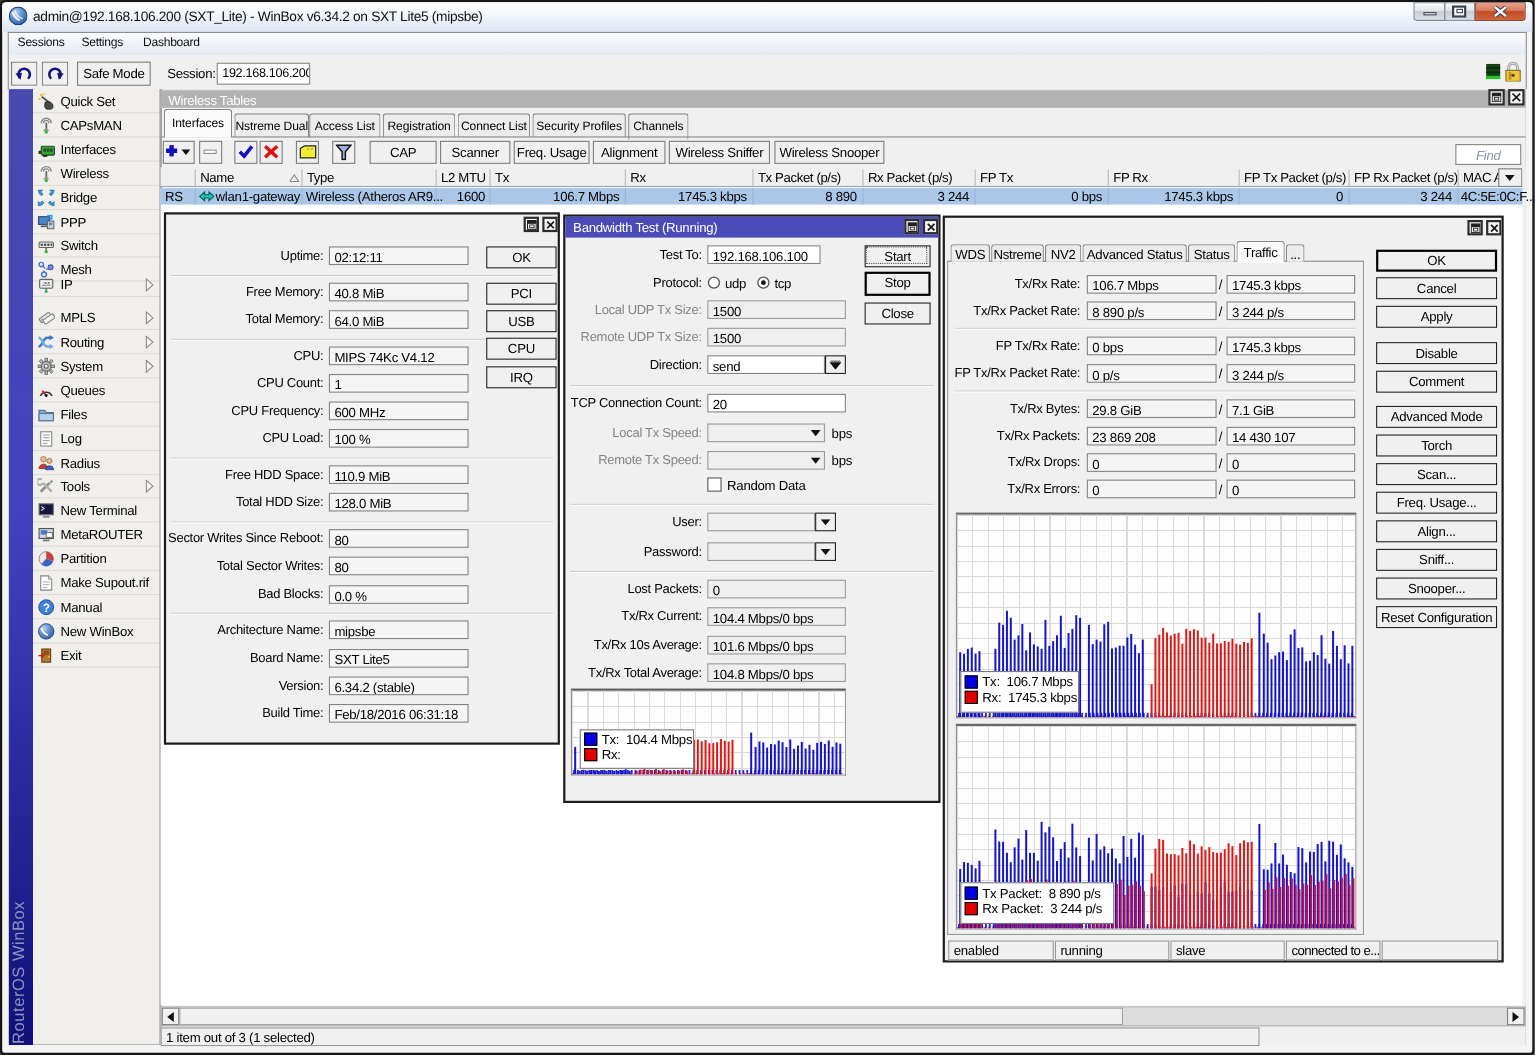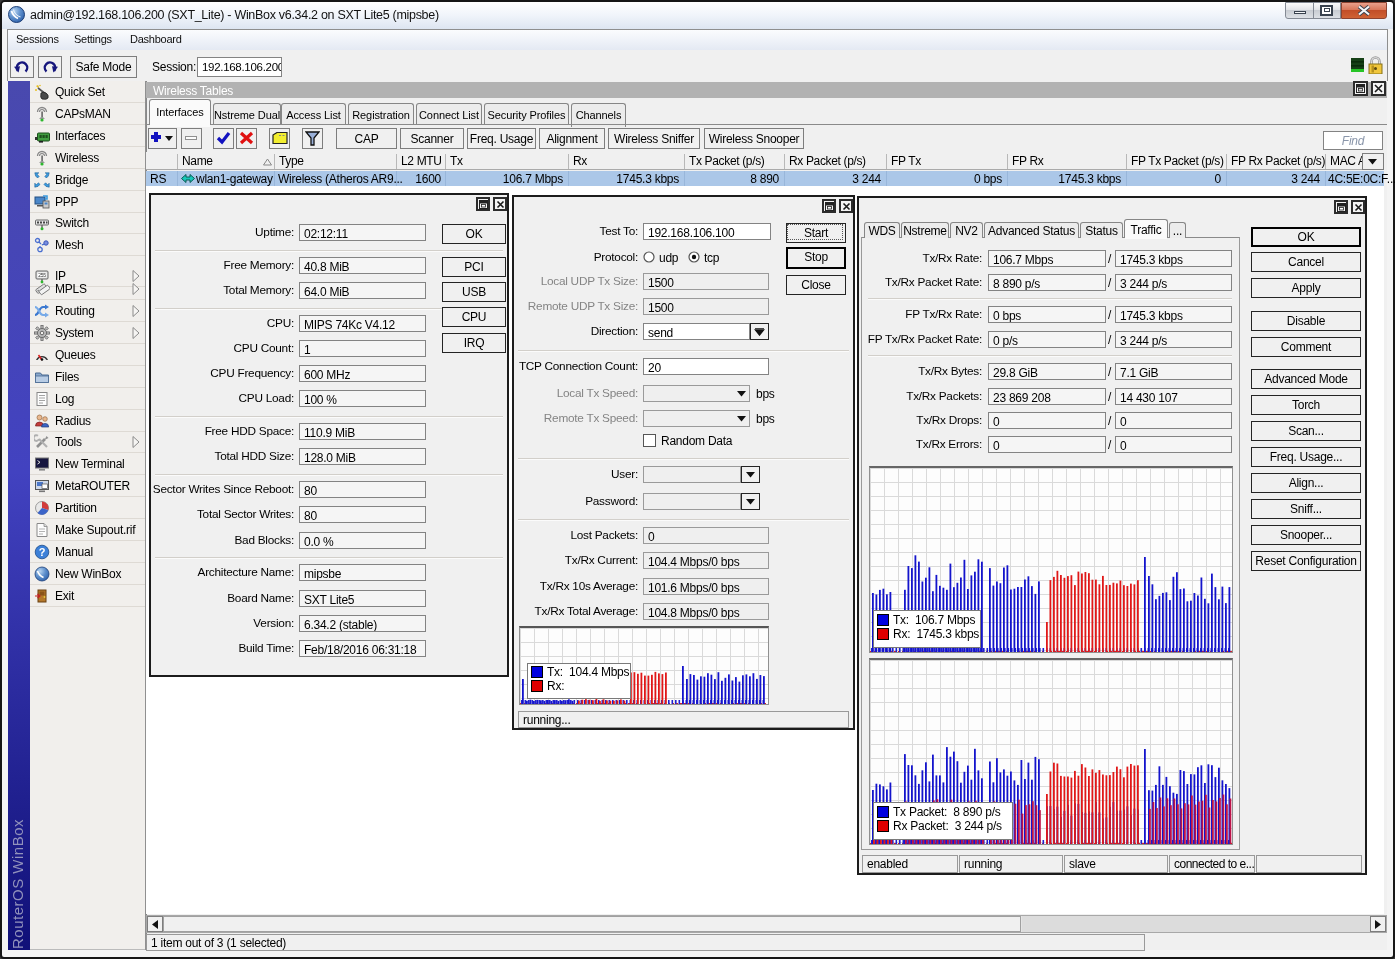--- a/index.html
+++ b/index.html
@@ -175,21 +175,21 @@
     </div>
     <div class="a mrow" style="top:153.3px">
       <svg class="a mico" viewBox="0 0 16 16">
         <circle cx="3.5" cy="3.5" r="2" fill="none" stroke="#4a6fd0" stroke-width="1.3"></circle>
         <circle cx="12" cy="6" r="2.2" fill="#7a8fe0" stroke="#3a55b8" stroke-width="1"></circle>
         <circle cx="6" cy="12.5" r="2.2" fill="none" stroke="#4a6fd0" stroke-width="1.3"></circle>
         <path d="M5,5 L7,7 M7.8,7.8 L10.5,7.2 M6,9 L6,10.5" stroke="#4a6fd0" stroke-width="1.2"></path>
       </svg>
       <div class="a mtxt">Mesh</div>
     </div>
-    <div class="a mrow" style="top:184px">
+    <div class="a mrow" style="top:167px">
       <svg class="a mico" viewBox="0 0 16 16">
         <rect x="2" y="3" width="12" height="8" rx="1" fill="#ddd" stroke="#666" stroke-width="1"></rect>
         <rect x="3.5" y="4.5" width="9" height="5" fill="#fff"></rect>
         <text x="8" y="8.8" font-size="5" text-anchor="middle" fill="#333" font-family="Liberation Sans">255</text>
         <rect x="7.3" y="11" width="1.4" height="2" fill="#666"></rect>
         <circle cx="8" cy="14" r="1.4" fill="#2db82d"></circle>
       </svg>
       <div class="a mtxt">IP</div>
       <svg class="a marr" viewBox="0 0 8 12">
         <path d="M1,0.5 L7,6 L1,11.5 z" fill="#f6f5f3" stroke="#8a8a8a" stroke-width="1"></path>
@@ -527,32 +527,33 @@
     <div class="a sep" style="left:4px;top:220.5px;width:348px"></div>
     <div class="a sep" style="left:4px;top:278.5px;width:348px"></div>
     <div class="a sep" style="left:4px;top:361.5px;width:348px"></div>
     <div class="a btn" style="left:291px;top:29px;width:64px;height:20px">OK</div>
     <div class="a btn" style="left:291px;top:62px;width:64px;height:20px">PCI</div>
     <div class="a btn" style="left:291px;top:87px;width:64px;height:20px">USB</div>
     <div class="a btn" style="left:291px;top:112px;width:64px;height:20px">CPU</div>
     <div class="a btn" style="left:291px;top:138px;width:64px;height:20px">IRQ</div>
   </div>
 <div class="a fwin" style="left:512px;top:195px;width:343px;height:535px">
+    <div class="a ftitle ctitle" style="background:#4a4ab8">Bandwidth Test (Running)</div>
     <div class="a winbtn" style="left:308px;top:2px;width:14px;height:14px"></div>
     <svg class="a" style="left:310.5px;top:4.5px" width="9" height="9">
       <rect x="0.5" y="0.5" width="8" height="8" fill="none" stroke="#222"></rect>
       <rect x="0.5" y="0.5" width="8" height="3" fill="#222"></rect>
       <rect x="2.5" y="4.5" width="4" height="2.5" fill="#fff" stroke="#222" stroke-width="0.8"></rect>
     </svg>
     <div class="a winbtn" style="left:325px;top:2px;width:14px;height:14px"></div>
     <svg class="a" style="left:327.5px;top:4.5px" width="9" height="9">
       <path d="M1.5,1.5 L7.5,7.5 M7.5,1.5 L1.5,7.5" stroke="#1a1a1a" stroke-width="1.6"></path>
     </svg>
     <div class="a lbl" style="right:215px;top:27px">Test To:</div>
-    <div class="a field wfield" style="left:129px;top:26px;width:128px;height:17px">192.168.106.100</div>
+    <div class="a field wfield" style="left:129px;top:26px;width:103px;height:17px">192.168.106.100</div>
     <div class="a lbl" style="right:215px;top:53px">Protocol:</div>
     <svg class="a" style="left:129px;top:54px" width="12" height="12">
       <circle cx="6" cy="6" r="5" fill="#fff" stroke="#555" stroke-width="1.2"></circle>
     </svg>
     <div class="a" style="left:145px;top:54px;font-size:12px">udp</div>
     <svg class="a" style="left:174px;top:54px" width="12" height="12">
       <circle cx="6" cy="6" r="5" fill="#fff" stroke="#555" stroke-width="1.2"></circle>
       <circle cx="6" cy="6" r="2.2" fill="#111"></circle>
     </svg>
     <div class="a" style="left:190px;top:54px;font-size:12px">tcp</div>
@@ -602,21 +603,20 @@
     <div class="a lbl" style="right:215px;top:356px">Tx/Rx Current:</div>
     <div class="a field dfield" style="left:129px;top:355px;width:126px;height:17px">104.4 Mbps/0 bps</div>
     <div class="a lbl" style="right:215px;top:382px">Tx/Rx 10s Average:</div>
     <div class="a field dfield" style="left:129px;top:381px;width:126px;height:17px">101.6 Mbps/0 bps</div>
     <div class="a lbl" style="right:215px;top:407px">Tx/Rx Total Average:</div>
     <div class="a field dfield" style="left:129px;top:406px;width:126px;height:17px">104.8 Mbps/0 bps</div>
     <div class="a btn" style="left:272px;top:26px;width:60px;height:20px">Start</div>
     <div class="a" style="left:274px;top:28px;width:54px;height:14px;outline:1px dotted #555"></div>
     <div class="a btn btn2" style="left:272px;top:50px;width:60px;height:22px">Stop</div>
     <div class="a btn" style="left:272px;top:78px;width:60px;height:20px">Close</div>
-    <div class="a cell" style="left:4px;top:514px;width:331px;height:17px">running...</div>
   </div>
 <div class="a" style="left:519px;top:626px;width:250px;height:79px;border:1px solid #909090;border-top:2px solid #555"></div>
 <div class="a grid" style="left:520px;top:628px;width:248px;height:76px">
     <svg class="a" style="left:0;top:0" width="248" height="76">
       <path d="M0,75.5 H248" stroke="#e02020" stroke-width="1" stroke-dasharray="2,2"></path>
       <rect x="1" y="72" width="1.6" height="4" fill="#2020d0"></rect>
       <rect x="4.5" y="72" width="1.6" height="4" fill="#2020d0"></rect>
       <rect x="8.0" y="72" width="1.6" height="4" fill="#2020d0"></rect>
       <rect x="11.5" y="72" width="1.6" height="4" fill="#2020d0"></rect>
       <rect x="15.0" y="72" width="1.6" height="4" fill="#2020d0"></rect>

